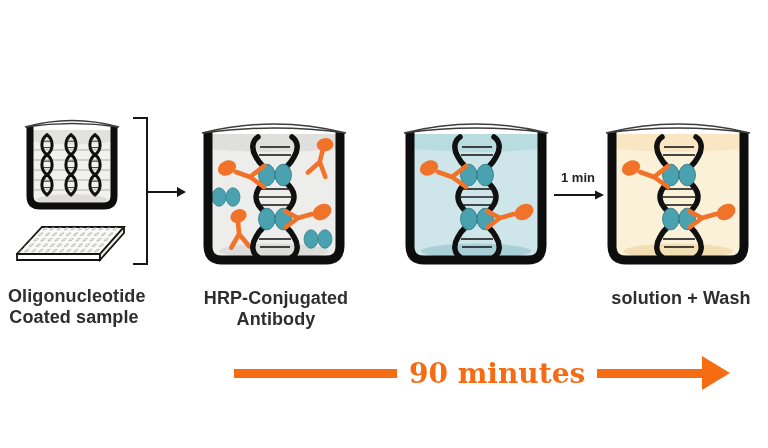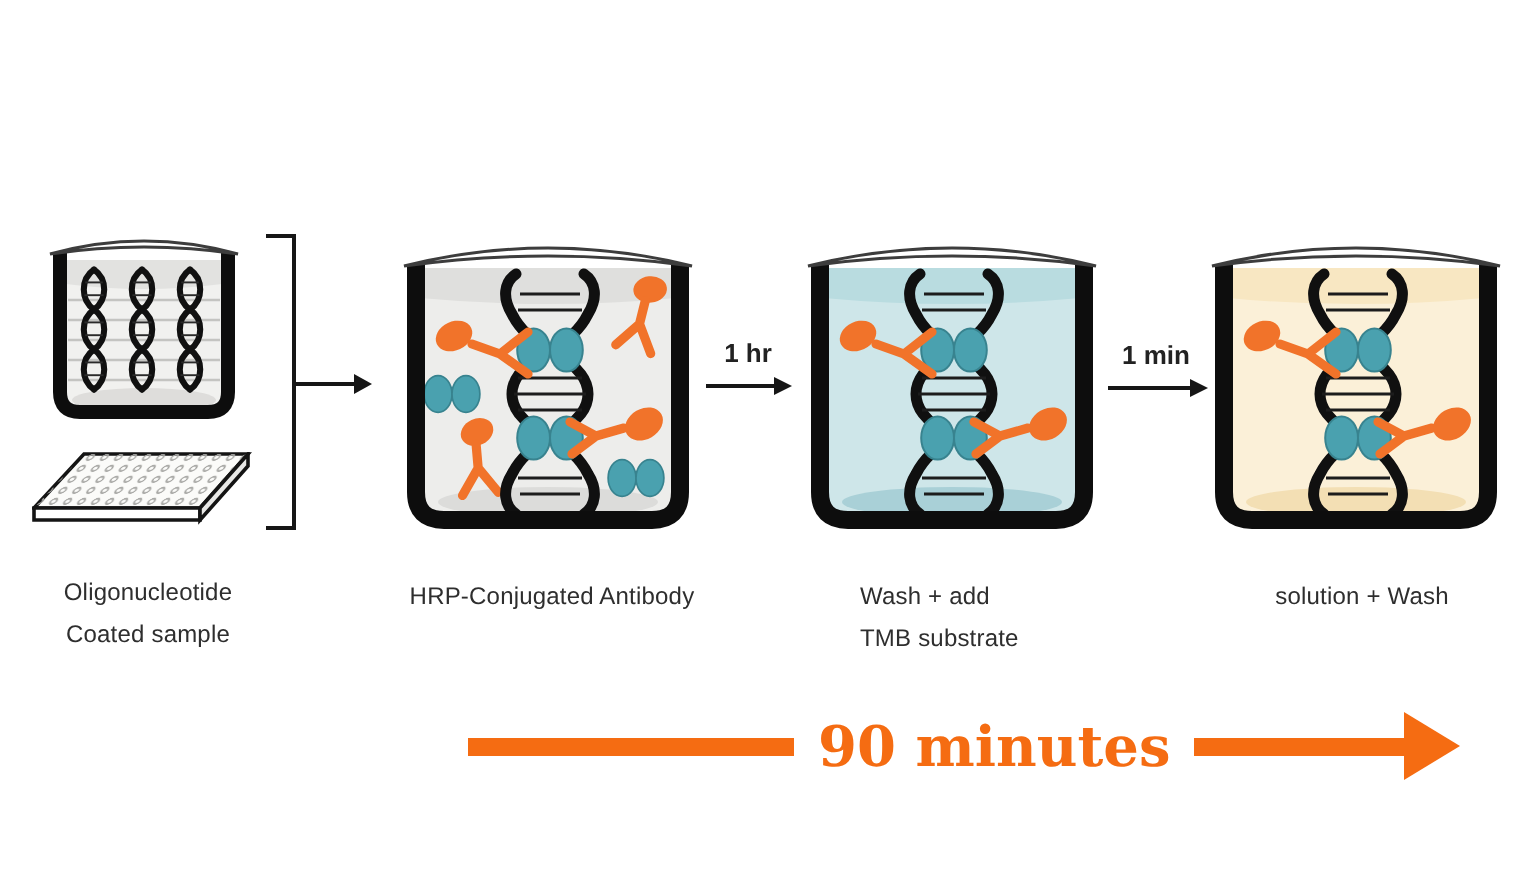--- a/index.html
+++ b/index.html
@@ -33,21 +33,21 @@
   .shelf-line{stroke:#c4c4c1;stroke-width:1.3;}
   .teal-fill{fill:var(--teal);stroke:var(--teal-edge);stroke-width:1;}
   .ab{stroke:var(--orange);stroke-width:4.6;fill:none;stroke-linecap:round;stroke-linejoin:round;}
   .ab-blob{fill:var(--orange);}
   .ink-line{stroke:#161616;stroke-width:2;fill:none;}
   .ink-fill{fill:#161616;}
   .plate-face{fill:#fbfbf9;stroke:#141414;stroke-width:1.8;}
   .plate-front{fill:#ffffff;stroke:#141414;stroke-width:1.8;}
   .plate-side{fill:#e8e8e6;stroke:#141414;stroke-width:1.8;}
 
-  .step-label{position:absolute;font-size:12px;line-height:20.5px;font-weight:400;
+  .step-label{position:absolute;font-size:18px;line-height:20.5px;font-weight:700;
     color:var(--label-text);text-align:center;letter-spacing:0.1px;}
   .step-label.align-left{text-align:left;}
 
   .step-arrow{position:absolute;text-align:center;color:#222222;}
   .step-arrow-label{font-size:13px;font-weight:600;margin-bottom:2px;}
 
   .timeline{position:absolute;left:234px;top:353px;width:497px;height:40px;
     display:flex;align-items:center;}
   .tl-bar{height:9px;background:var(--orange-deep);}
   .tl-bar.fixed{width:163px;}
@@ -145,27 +145,20 @@
     <use href="#ab-free" transform="translate(41,121) rotate(-5)"></use>
     <use href="#dna-helix"></use>
     <use href="#analyte-pair" transform="translate(77,63)"></use>
     <use href="#analyte-pair" transform="translate(77,107)"></use>
     <use href="#ab-left"></use>
     <use href="#ab-right"></use>
     <path class="wall" d="M 10,20 L 10,134 Q 10,148 24,148 L 128,148 Q 142,148 142,134 L 142,20"></path>
     <path class="rim" d="M 4,21 Q 76,3 148,21 Q 76,11 4,21 Z"></path>
   </svg>
 
-  <div class="step-arrow" style="left:350px;top:169px;width:48px">
-    <div class="step-arrow-label">1 hr</div>
-    <svg width="46" height="12" viewBox="0 0 46 12">
-      <path class="ink-line" d="M 2,6 H 36"></path>
-      <polygon class="ink-fill" points="36,1.5 45,6 36,10.5"></polygon>
-    </svg>
-  </div>
 
   <svg class="abs b-tmb" style="left:400px;top:112px" width="152" height="157" viewBox="0 0 152 157">
     <path class="fill-main" d="M 12,22 L 12,134 Q 12,146 24,146 L 128,146 Q 140,146 140,134 L 140,22 Z"></path>
     <path class="fill-band" d="M 12,22 H 140 V 37 Q 76,43 12,37 Z"></path>
     <ellipse class="fill-shade" cx="76" cy="139" rx="55" ry="7.5"></ellipse>
     <use href="#dna-helix"></use>
     <use href="#analyte-pair" transform="translate(77,63)"></use>
     <use href="#analyte-pair" transform="translate(77,107)"></use>
     <use href="#ab-left"></use>
     <use href="#ab-right"></use>
@@ -194,24 +187,20 @@
     <path class="rim" d="M 4,21 Q 76,3 148,21 Q 76,11 4,21 Z"></path>
   </svg>
 
   <div class="step-label" style="left:8px;top:286px;width:132px">
     <div>Oligonucleotide</div>
     <div>Coated sample</div>
   </div>
   <div class="step-label" style="left:178px;top:288px;width:196px">
     <div>HRP-Conjugated Antibody</div>
   </div>
-  <div class="step-label align-left" style="left:430px;top:288px;width:140px">
-    <div>Wash + add</div>
-    <div>TMB substrate</div>
-  </div>
   <div class="step-label" style="left:608px;top:288px;width:146px">
     <div>solution + Wash</div>
   </div>
 
   <div class="timeline">
     <div class="tl-bar fixed"></div>
     <div class="tl-text">90 minutes</div>
     <div class="tl-bar grow"></div>
     <svg class="tl-head" width="29" height="36" viewBox="0 0 29 36">
       <polygon points="0,1 28,18 0,35" fill="var(--orange-deep)"></polygon>

